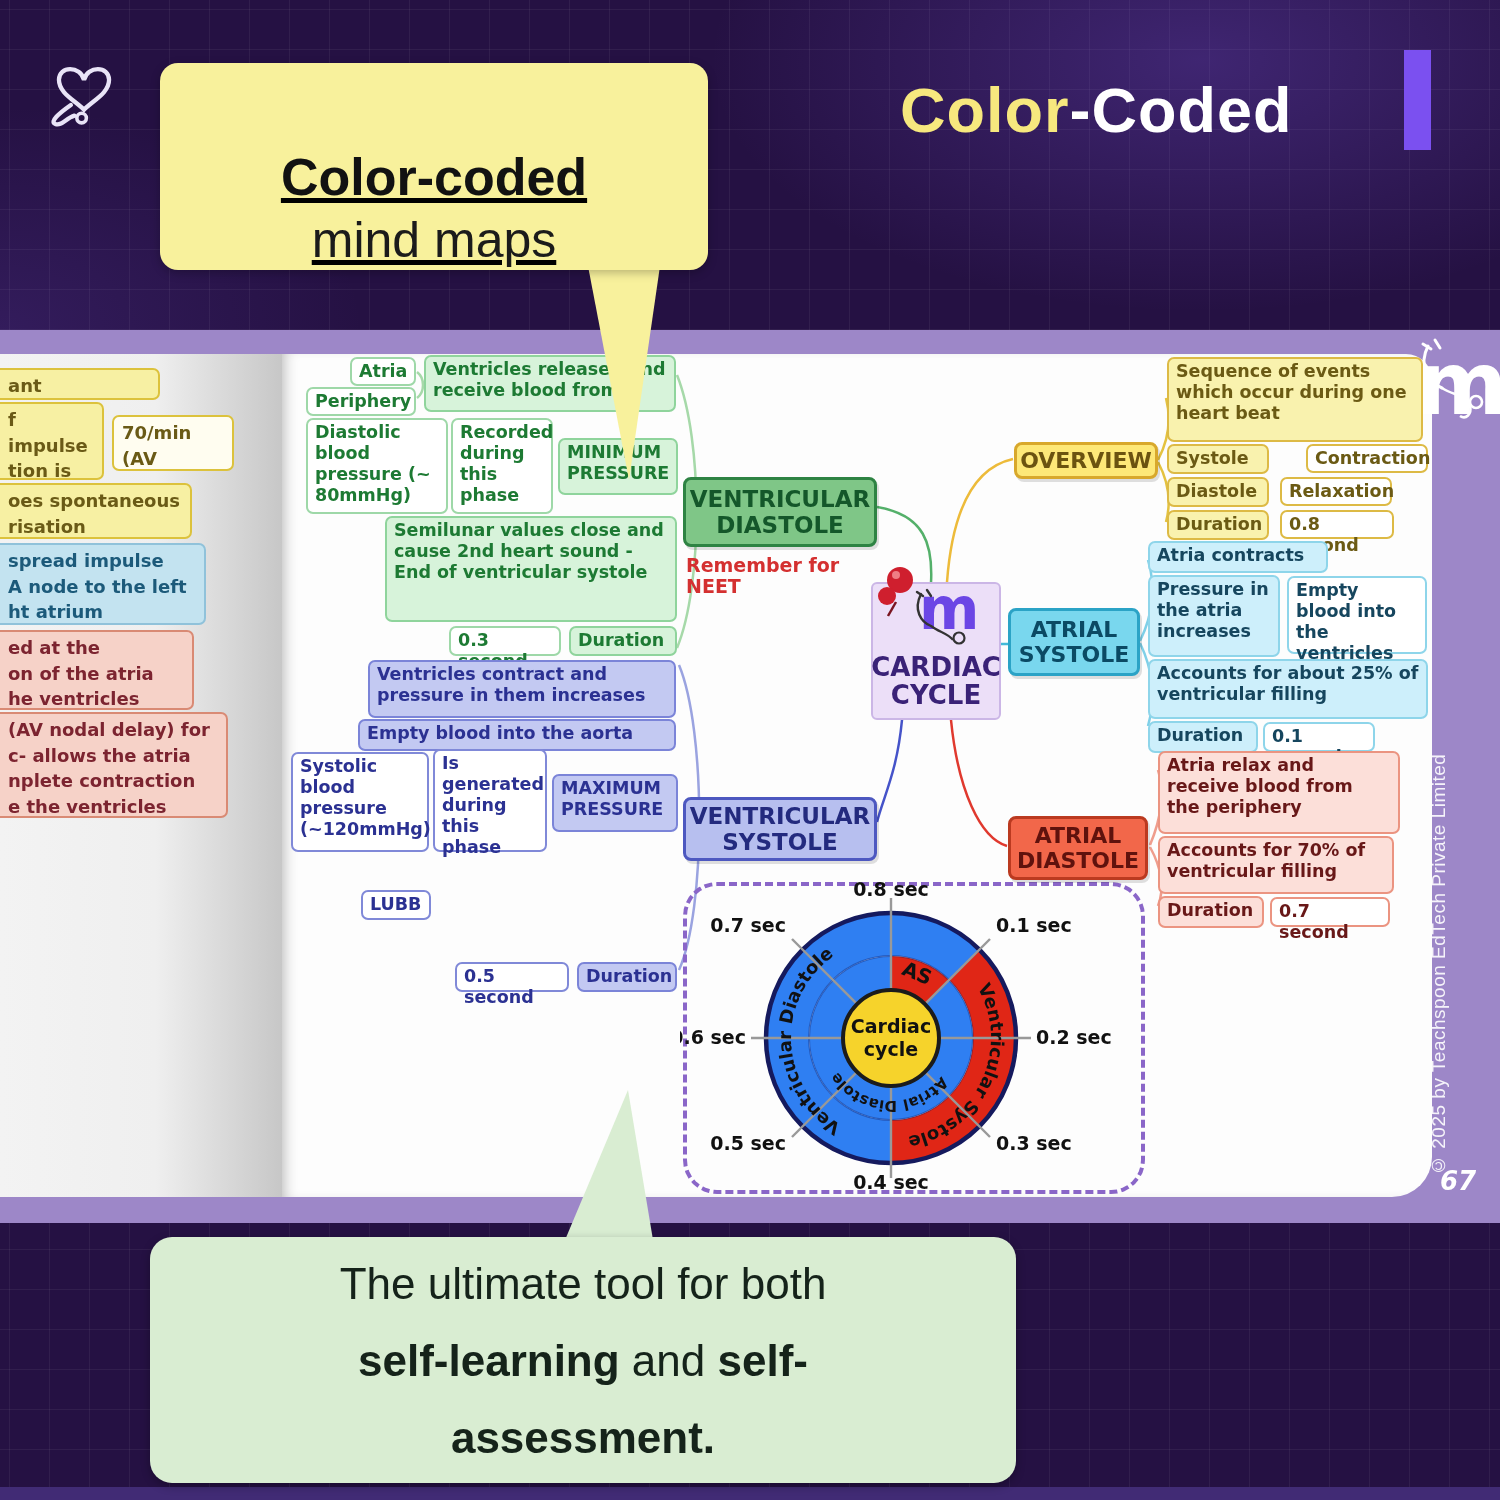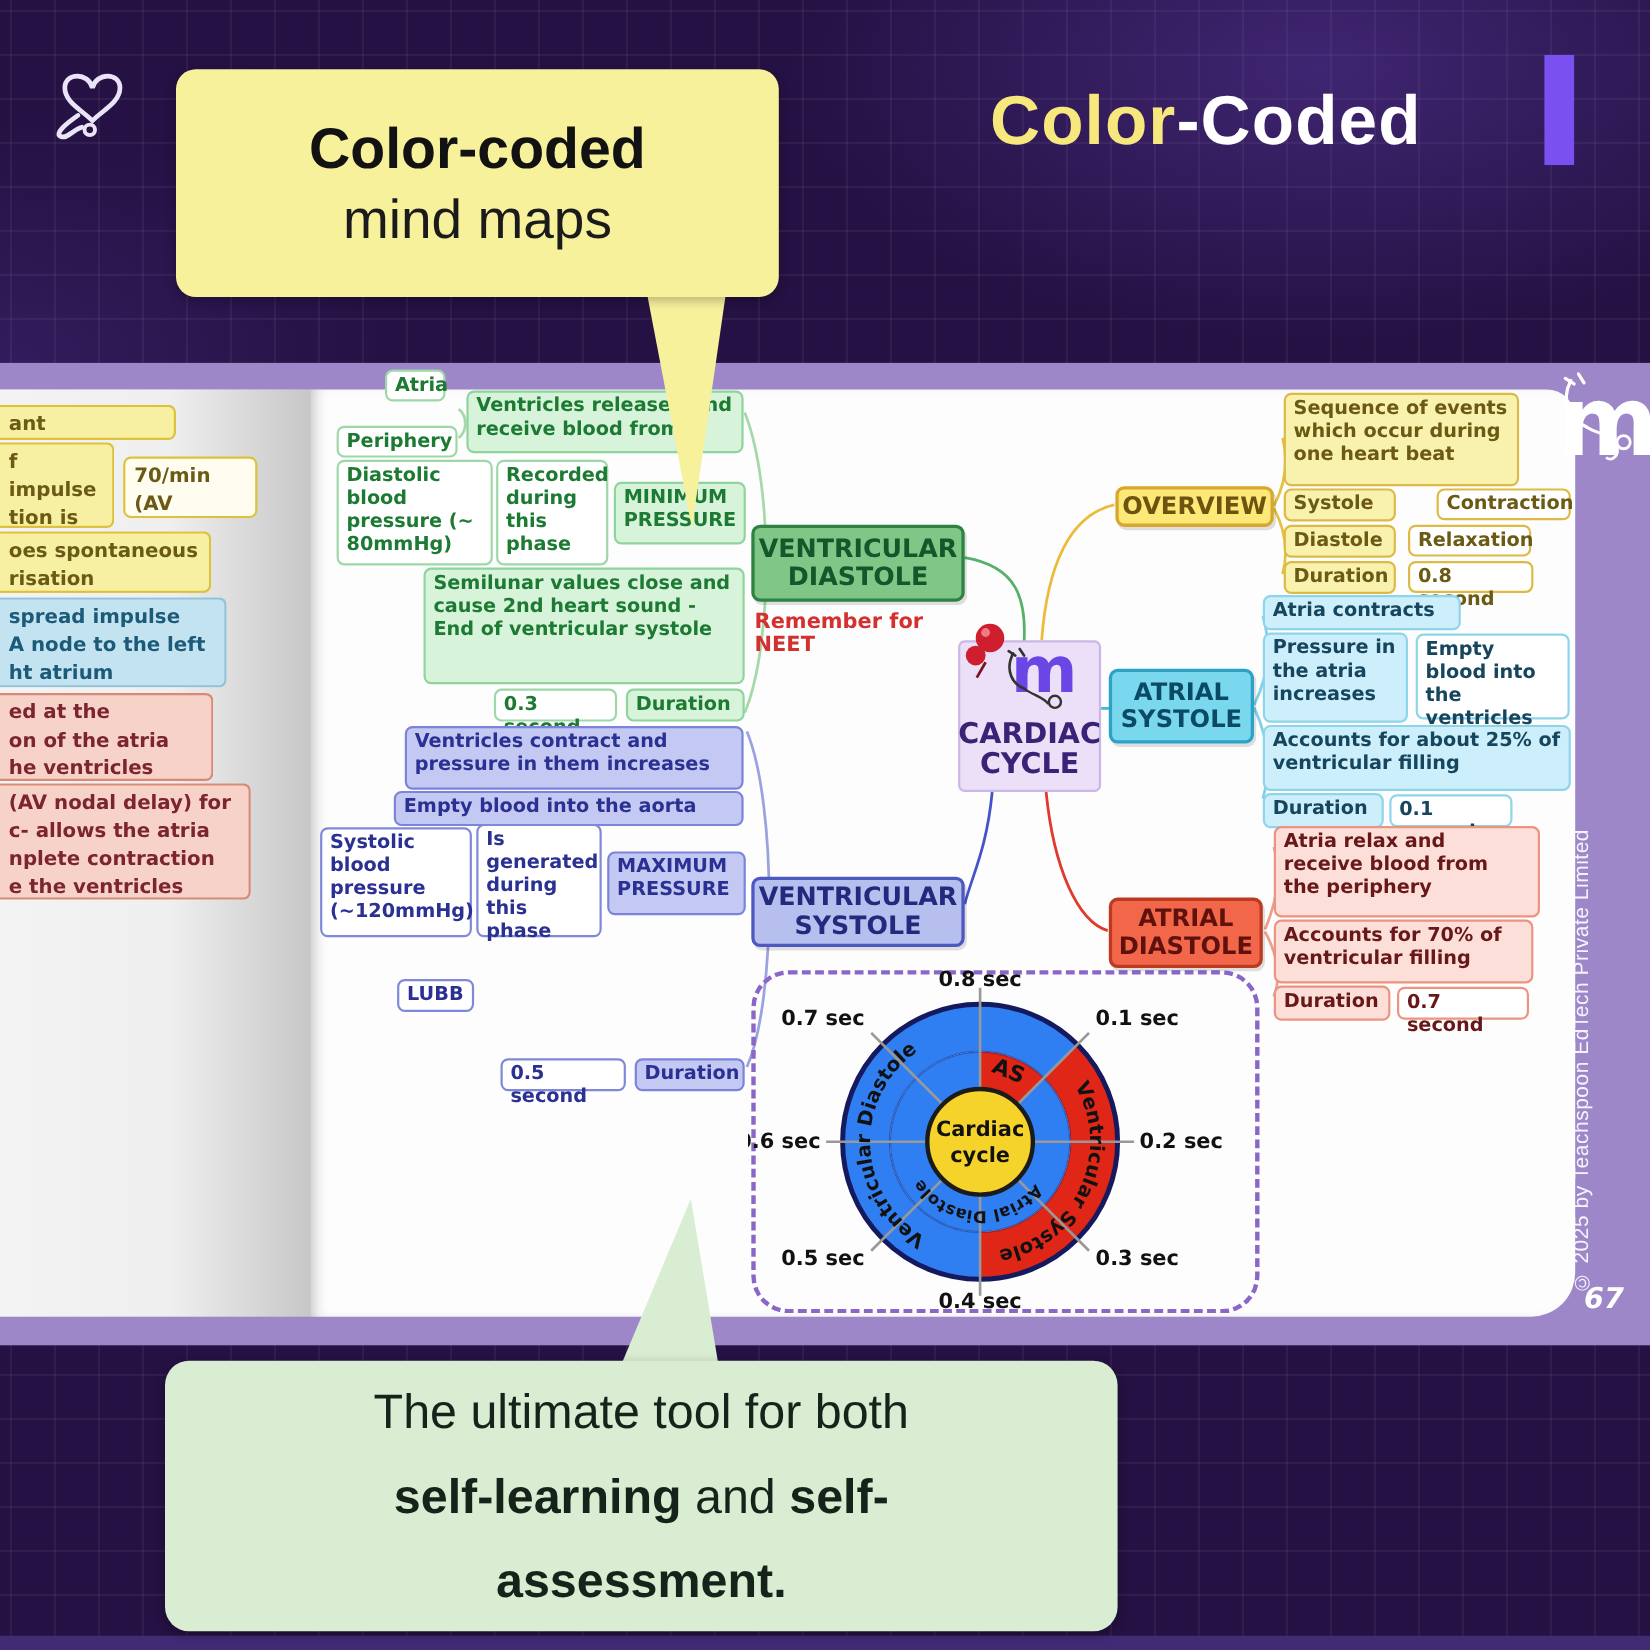--- a/index.html
+++ b/index.html
@@ -16,21 +16,21 @@
     background-position:0 0,0 0,9px 9px,9px 9px;
   }
   .abs{position:absolute;box-sizing:border-box;}
   
   #band{left:0;top:330px;width:1500px;height:893px;background:#9d87c8;}
   #left-page{left:0;top:354px;width:282px;height:843px;background:linear-gradient(90deg,#f3f3f3 0%,#efefef 55%,#c7c7c7 100%);}
   #main-page{left:282px;top:354px;width:1150px;height:843px;background:#fdfdfd;border-radius:0 26px 40px 0;box-shadow:inset 10px 0 14px -8px rgba(0,0,0,.28);}
   #bottom-strip{left:0;top:1487px;width:1500px;height:13px;background:#412b75;}
   
   #hdr-bubble{left:160px;top:63px;width:548px;height:207px;background:#f8f19c;border-radius:18px;z-index:50;
-    display:flex;flex-direction:column;justify-content:center;align-items:center;box-shadow:0 3px 10px rgba(0,0,0,.25);}
+    display:flex;flex-direction:column;justify-content:flex-end;align-items:center;box-shadow:0 3px 10px rgba(0,0,0,.25);text-decoration:underline;}
   #hdr-bubble .l1{font:700 52px/1.25 "Liberation Sans",sans-serif;color:#121212;}
   #hdr-bubble .l2{font:400 50px/1.2 "Liberation Sans",sans-serif;color:#1b1b1b;}
   #hdr-title{left:900px;top:62px;width:560px;height:96px;display:flex;align-items:center;z-index:50;
     font:700 63px/1 "Liberation Sans",sans-serif;letter-spacing:1px;}
   #hdr-bar{left:1404px;top:50px;width:27px;height:100px;background:#7b50f0;z-index:50;}
   
   .bx{position:absolute;box-sizing:border-box;border:2.5px solid;border-radius:7px;padding:2px 7px;
       font:700 17.5px/1.2 "DejaVu Sans",sans-serif;white-space:pre-line;z-index:10;}
   .lbl{position:absolute;box-sizing:border-box;border:3px solid;border-radius:8px;display:flex;align-items:center;
       justify-content:center;text-align:center;font:700 23px/1.15 "DejaVu Sans",sans-serif;white-space:pre-line;z-index:10;box-shadow:2px 3px 0 rgba(0,0,0,.12);}
@@ -139,21 +139,21 @@
       <path d="M 951 720 C 958 790 980 838 1007 846" stroke="#e0392e"></path>
       <path d="M 677 375 C 703 440 703 585 677 648" stroke="#a6d9a9"></path>
       <path d="M 679 665 C 706 730 706 910 679 970" stroke="#9aa3e0"></path>
       <path d="M 417 372 C 425 378 425 392 417 398" stroke="#a6d9a9"></path>
       <path d="M 1158 460 Q 1174 430 1166 398 M 1158 462 Q 1174 492 1166 522" stroke="#e4c23f"></path>
       <path d="M 1140 641 Q 1160 600 1148 560 M 1140 643 Q 1160 685 1148 726" stroke="#7fd0e8"></path>
       <path d="M 1150 845 Q 1168 802 1158 770 M 1150 847 Q 1168 880 1158 906" stroke="#ef9d8d"></path>
     </g>
   </svg>
 
-  <div class="bx gw" style="left:350px;top:336px;width:55px;height:29px">Atria</div>
+  <div class="bx gw" style="left:350px;top:357px;width:66px;height:29px">Atria</div>
   <div class="bx gw" style="left:306px;top:387px;width:110px;height:29px">Periphery</div>
   <div class="bx gf" style="left:424px;top:355px;width:252px;height:57px">Ventricles released and receive blood from</div>
   <div class="bx gw" style="left:306px;top:418px;width:142px;height:96px">Diastolic blood pressure (~ 80mmHg)</div>
   <div class="bx gw" style="left:451px;top:418px;width:102px;height:96px">Recorded during this phase</div>
   <div class="bx gf" style="left:558px;top:438px;width:120px;height:57px">MINIMUM PRESSURE</div>
   <div class="bx gf" style="left:385px;top:516px;width:292px;height:106px">Semilunar values close and cause 2nd heart sound - End of ventricular systole</div>
   <div class="bx gw" style="left:449px;top:626px;width:112px;height:30px">0.3 second</div>
   <div class="bx gf" style="left:569px;top:626px;width:108px;height:30px">Duration</div>
   <div class="lbl glbl" style="left:683px;top:477px;width:194px;height:70px">VENTRICULAR
 DIASTOLE</div>
@@ -184,21 +184,21 @@
 CYCLE</div>
   </div>
   <svg class="abs" style="left:866px;top:558px;width:54px;height:62px;z-index:12" viewBox="0 0 54 62">
     <line x1="30" y1="44" x2="22" y2="58" stroke="#7a1520" stroke-width="2.5"></line>
     <circle cx="34" cy="22" r="13" fill="#cf1f2e"></circle>
     <circle cx="21" cy="38" r="9" fill="#cf1f2e"></circle>
     <circle cx="30" cy="17" r="4" fill="#ef7d84"></circle>
   </svg>
 
   <div class="lbl ylbl" style="left:1014px;top:442px;width:144px;height:37px">OVERVIEW</div>
-  <div class="bx yf" style="left:1167px;top:357px;width:214px;height:85px">Sequence of events which occur during one heart beat</div>
+  <div class="bx yf" style="left:1167px;top:357px;width:256px;height:85px">Sequence of events which occur during one heart beat</div>
   <div class="bx yf" style="left:1167px;top:444px;width:102px;height:30px">Systole</div>
   <div class="bx yw" style="left:1306px;top:444px;width:122px;height:29px">Contraction</div>
   <div class="bx yf" style="left:1167px;top:477px;width:102px;height:30px">Diastole</div>
   <div class="bx yw" style="left:1280px;top:477px;width:112px;height:29px">Relaxation</div>
   <div class="bx yf" style="left:1167px;top:510px;width:102px;height:30px">Duration</div>
   <div class="bx yw" style="left:1280px;top:510px;width:114px;height:29px">0.8 second</div>
 
   <div class="lbl blbl" style="left:1008px;top:608px;width:132px;height:68px">ATRIAL
 SYSTOLE</div>
   <div class="bx bf" style="left:1148px;top:541px;width:180px;height:32px">Atria contracts</div>

